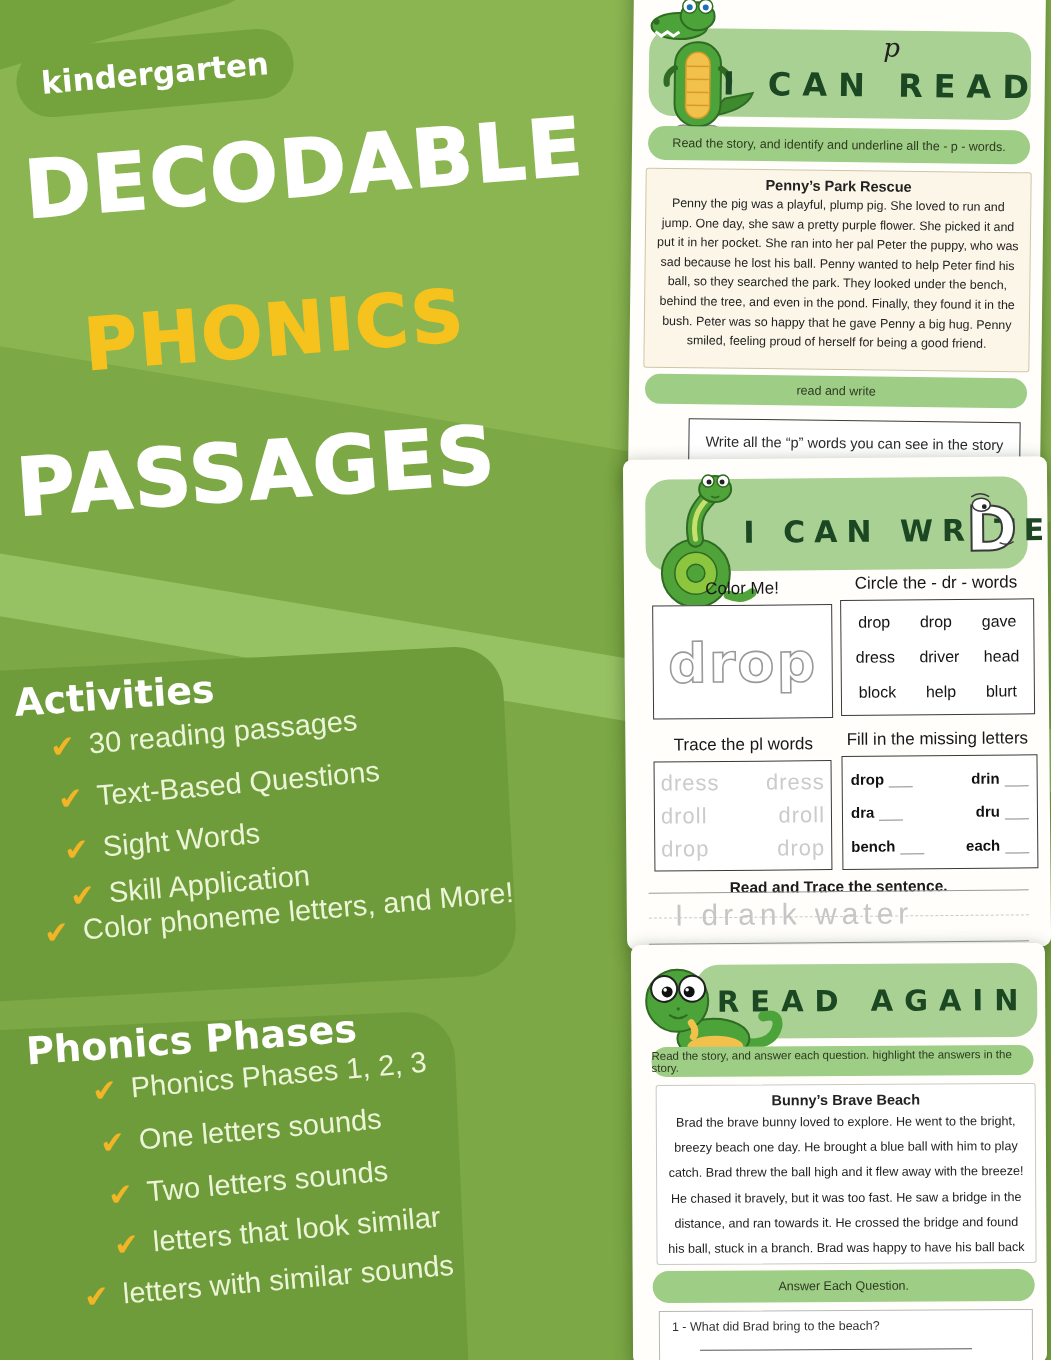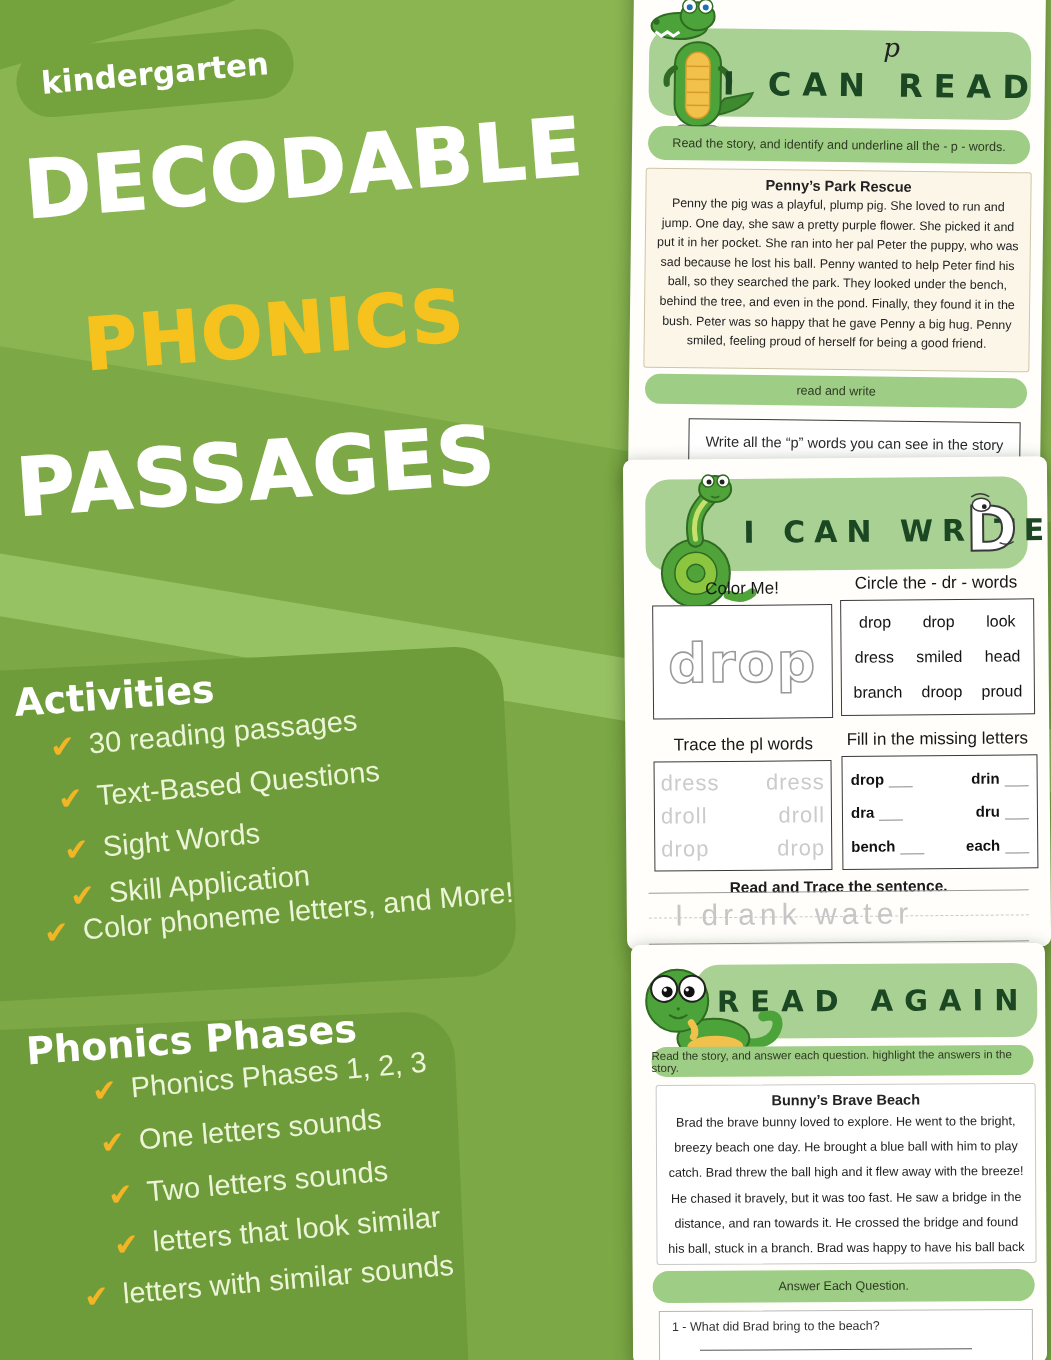--- a/index.html
+++ b/index.html
@@ -235,31 +235,31 @@
     <div class="abs box s2-colorbox">
       <svg width="170" height="92" viewBox="0 0 170 92">
         <text x="85" y="66" text-anchor="middle" font-family="DejaVu Sans, sans-serif" font-weight="bold" font-size="54" letter-spacing="2" fill="#ffffff" stroke="#9a9a9a" stroke-width="1.6">drop</text>
       </svg>
     </div>
 
     <div class="abs box s2-circlebox">
       <div class="wrow">
         <span>drop</span>
         <span>drop</span>
-        <span>look</span>
+        <span>gave</span>
       </div>
       <div class="wrow">
         <span>dress</span>
-        <span>smiled</span>
+        <span>driver</span>
         <span>head</span>
       </div>
       <div class="wrow">
-        <span>branch</span>
-        <span>droop</span>
-        <span>proud</span>
+        <span>block</span>
+        <span>help</span>
+        <span>blurt</span>
       </div>
     </div>
 
     <div class="abs lab s2-lab-trace">Trace the pl words</div>
     <div class="abs lab s2-lab-fill">Fill in the missing letters</div>
 
     <div class="abs box s2-tracebox">
       <div class="trow">
         <span>dress</span>
         <span>dress</span>

